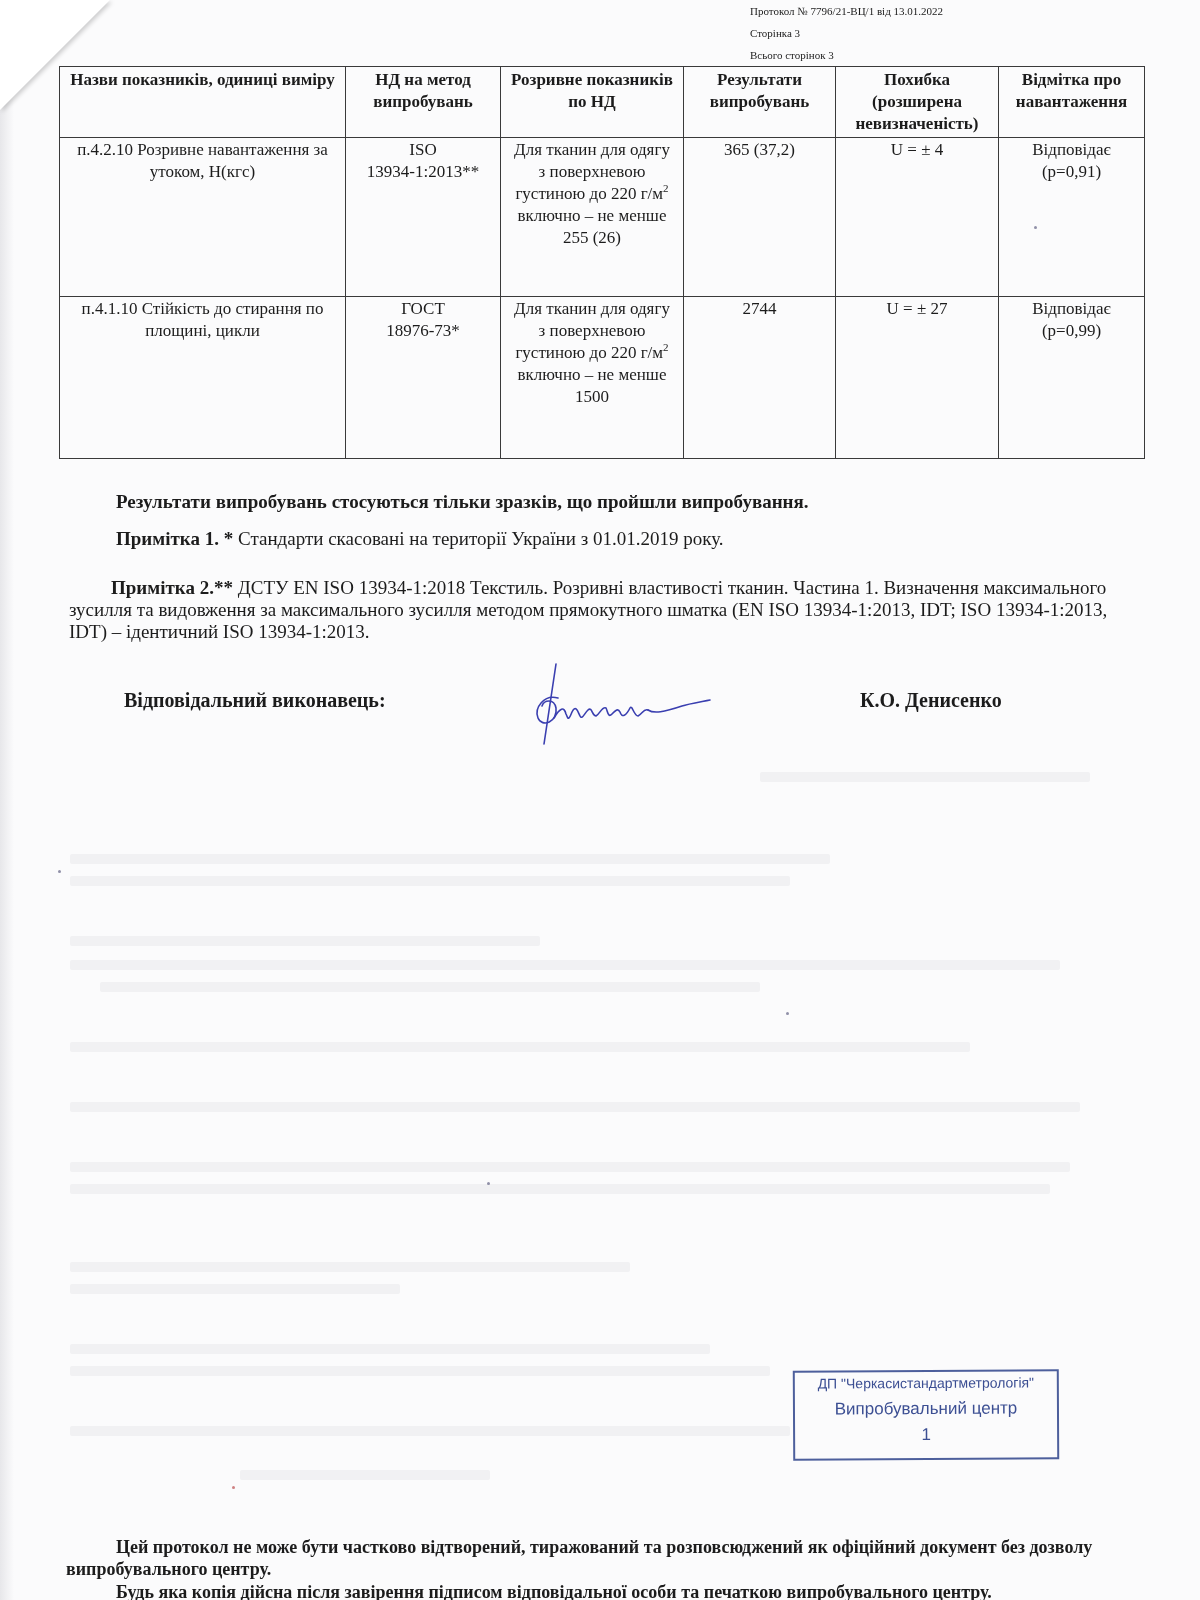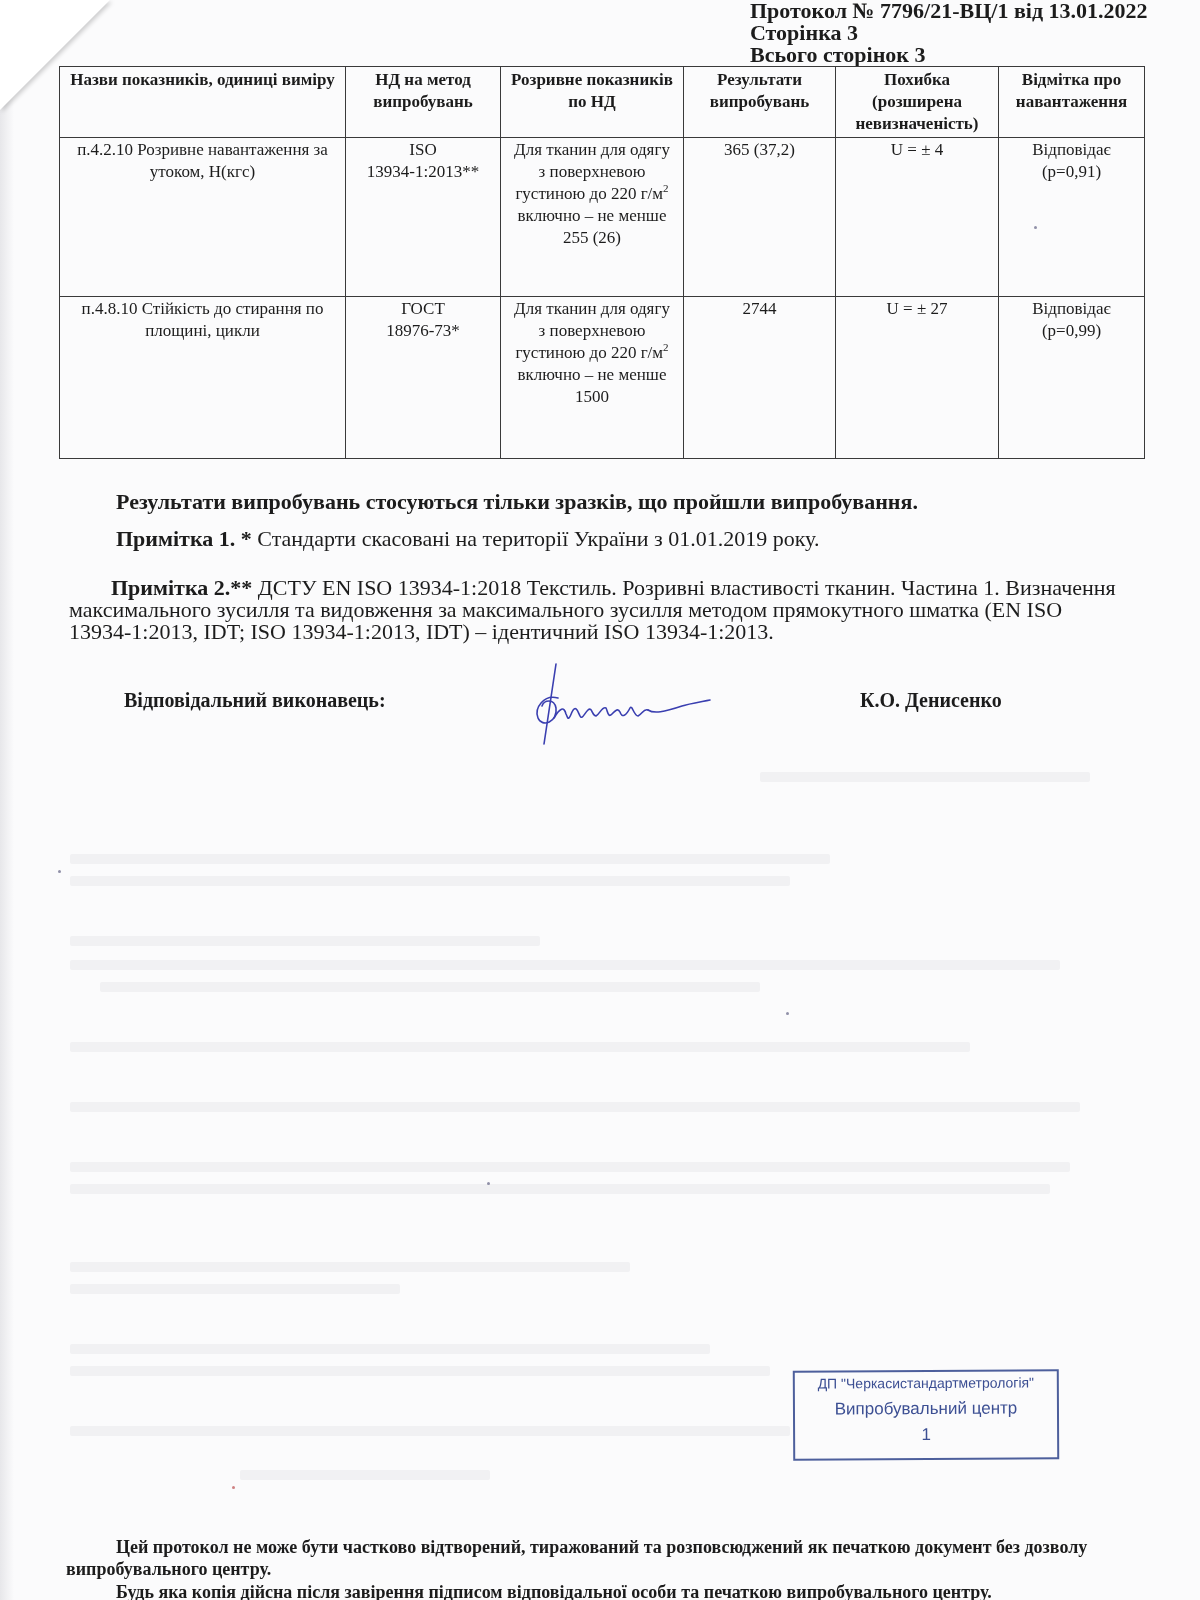--- a/index.html
+++ b/index.html
@@ -36,22 +36,22 @@
       left: 0; top: 0;
       width: 118px; height: 118px;
       background: linear-gradient(135deg, #f4f4f5 0%, #e2e2e4 45%, rgba(255,255,255,0) 47%);
     }
 
     
     .protocol-header {
       position: absolute;
       left: 750px;
       top: 0px;
-      font-weight: bold;
-      font-size: 22px;
+      font-weight: normal;
+      font-size: 11px;
       line-height: 22px;
     }
 
     
     .results-table {
       position: absolute;
       left: 59px;
       top: 66px;
       border-collapse: collapse;
       table-layout: fixed;
@@ -73,21 +73,21 @@
     .results-table td {
       text-align: center;
       padding-top: 1px;
     }
     .results-table tr.row-1 td { height: 155px; }
     .results-table tr.row-2 td { height: 158px; }
     .results-table sup { font-size: 11px; line-height: 0; }
 
     .para {
       position: absolute;
-      font-size: 22px;
+      font-size: 19px;
       line-height: 22px;
     }
     .bold { font-weight: bold; }
 
     .results-note { left: 116px; top: 491px; }
     .note-1 { left: 116px; top: 528px; }
     .note-2 { left: 69px; top: 577px; width: 1060px; text-indent: 42px; }
 
     .signature-row {
       position: absolute;
@@ -227,21 +227,21 @@
       </td>
       <td><span>Для тканин для одягу з поверхневою густиною  до 220 г/м</span><sup>2</sup><span> включно – не менше 255 (26)</span></td>
       <td>365 (37,2)</td>
       <td>U = ± 4</td>
       <td>
         <div>Відповідає</div>
         <div>(p=0,91)</div>
       </td>
     </tr>
     <tr class="row-2">
-      <td>п.4.8.10 Стійкість до стирання по площині, цикли</td>
+      <td>п.4.1.10 Стійкість до стирання по площині, цикли</td>
       <td>
         <div>ГОСТ</div>
         <div>18976-73*</div>
       </td>
       <td><span>Для тканин для одягу з поверхневою густиною до 220 г/м</span><sup>2</sup><span> включно – не менше 1500</span></td>
       <td>2744</td>
       <td>U = ± 27</td>
       <td>
         <div>Відповідає</div>
         <div>(p=0,99)</div>
@@ -274,14 +274,14 @@
   </div>
   <div class="signature-name">К.О. Денисенко</div>
 </div>
 
 <div class="stamp">
   <div class="stamp-line-1">ДП "Черкасистандартметрологія"</div>
   <div class="stamp-line-2">Випробувальний центр</div>
   <div class="stamp-line-3">1</div>
 </div>
 
-<div class="para footer-1">Цей протокол не може бути частково відтворений, тиражований та розповсюджений як печаткою документ без дозволу випробувального центру.</div>
+<div class="para footer-1">Цей протокол не може бути частково відтворений, тиражований та розповсюджений як офіційний документ без дозволу випробувального центру.</div>
 <div class="para footer-2">Будь яка  копія дійсна після завірення підписом відповідальної особи та печаткою випробувального центру.</div>
 
 </body></html>

